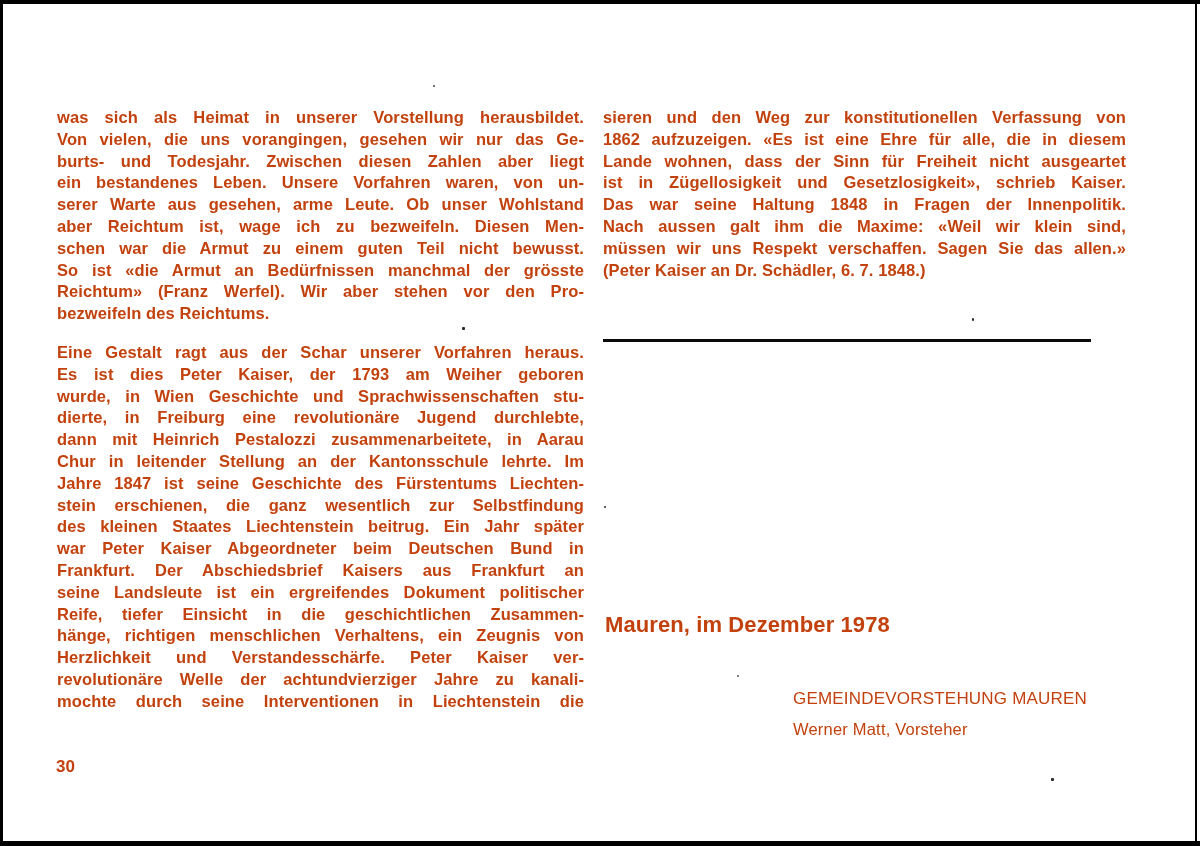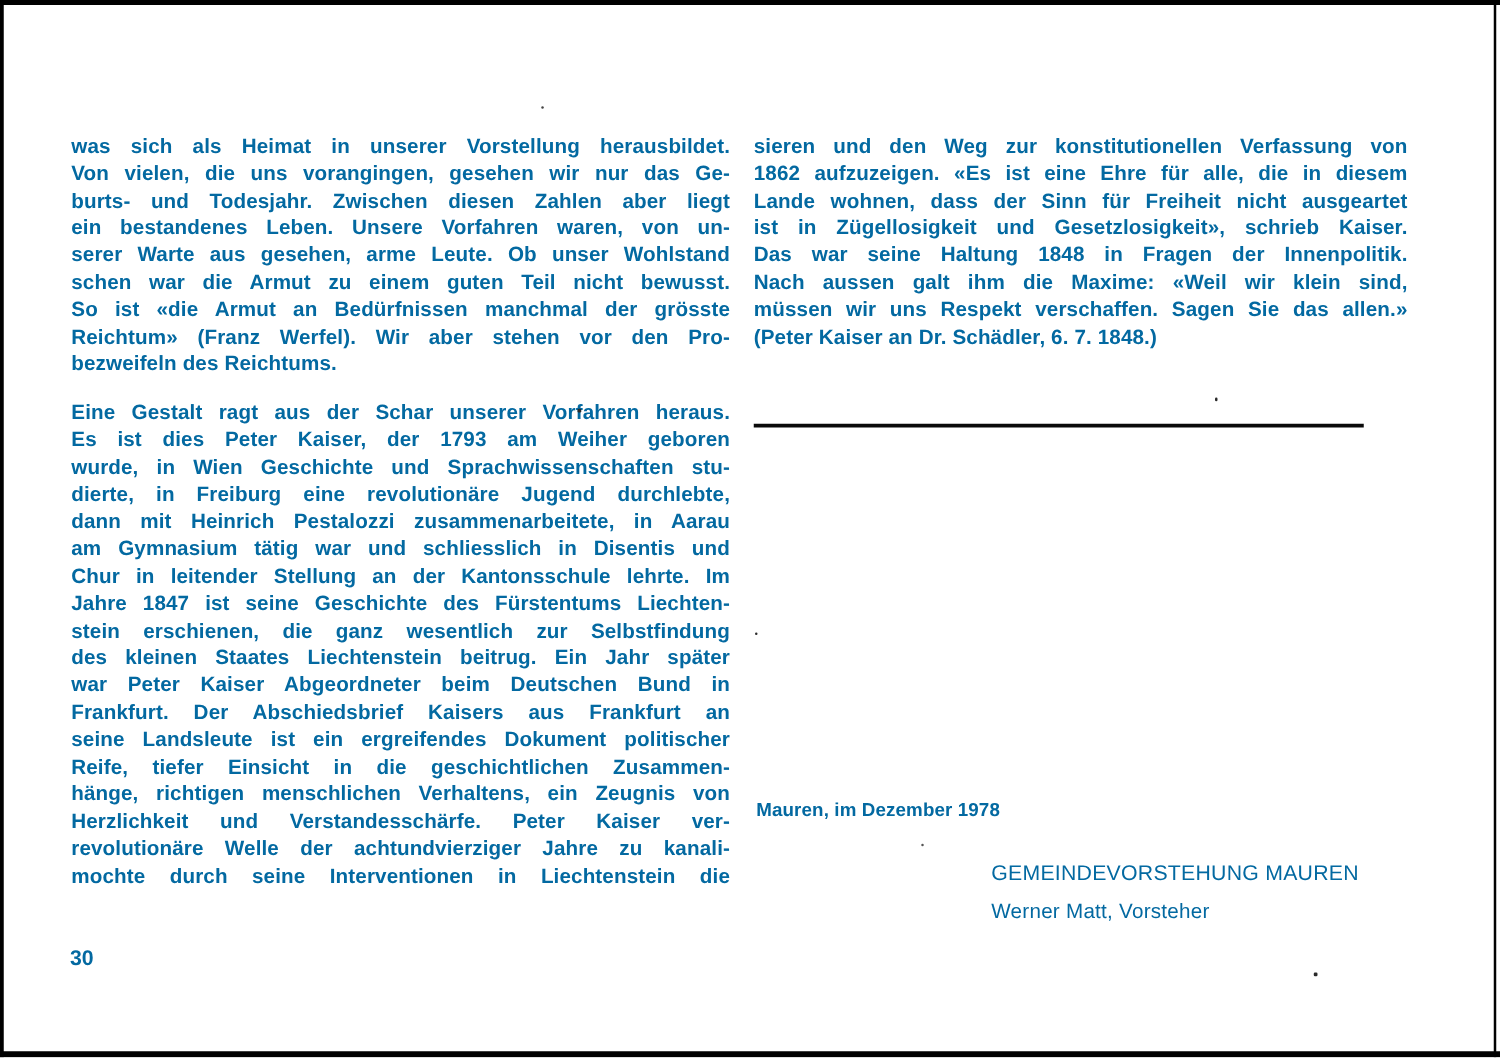--- a/index.html
+++ b/index.html
@@ -7,21 +7,21 @@
     padding: 0;
     background: #ffffff;
   }
   .page {
     position: relative;
     width: 1200px;
     height: 846px;
     background: #ffffff;
     overflow: hidden;
     font-family: "Liberation Sans", "DejaVu Sans", sans-serif;
-    color: #0369a1;
+    color: #c2410c;
   }
   
   .edge { position: absolute; background: #000000; }
   .edge-top    { left: 0; top: 0; width: 1200px; height: 4px; }
   .edge-bottom { left: 0; top: 841px; width: 1200px; height: 5px; }
   .edge-left   { left: 0; top: 0; width: 3px; height: 846px; }
   .edge-right  { left: 1195px; top: 0; width: 2px; height: 846px; }
 
   .col {
     position: absolute;
@@ -46,24 +46,23 @@
     left: 603px;
     top: 339px;
     width: 488px;
     height: 3px;
     background: #0a0a0a;
   }
   .date-line {
     position: absolute;
     left: 605px;
     top: 612px;
-    font-size: 15px;
+    font-size: 22px;
     font-weight: 600;
     letter-spacing: 0.1px;
-    margin-top: 28px;
   }
   .signature {
     position: absolute;
     left: 793px;
     top: 684px;
     font-weight: 400;
     letter-spacing: 0.2px;
   }
   .signature .sig-org  { font-size: 17px; line-height: 30px; }
   .signature .sig-name { font-size: 16.5px; line-height: 30px; }
@@ -99,32 +98,32 @@
   <div class="edge edge-left"></div>
   <div class="edge edge-right"></div>
 
   <div class="col col-left">
     <div class="para">
         <div class="tline">was sich als Heimat in unserer Vorstellung herausbildet.</div>
         <div class="tline">Von vielen, die uns vorangingen, gesehen wir nur das Ge-</div>
         <div class="tline">burts- und Todesjahr. Zwischen diesen Zahlen aber liegt</div>
         <div class="tline">ein bestandenes Leben. Unsere Vorfahren waren, von un-</div>
         <div class="tline">serer Warte aus gesehen, arme Leute. Ob unser Wohlstand</div>
+        <div class="tline">aber Reichtum ist, wage ich zu bezweifeln. Diesen Men-</div>
         <div class="tline">schen war die Armut zu einem guten Teil nicht bewusst.</div>
         <div class="tline">So ist «die Armut an Bedürfnissen manchmal der grösste</div>
         <div class="tline">Reichtum» (Franz Werfel). Wir aber stehen vor den Pro-</div>
         <div class="tline tline-last">bezweifeln des Reichtums.</div>
       </div>
     <div class="para">
         <div class="tline">Eine Gestalt ragt aus der Schar unserer Vorfahren heraus.</div>
         <div class="tline">Es ist dies Peter Kaiser, der 1793 am Weiher geboren</div>
         <div class="tline">wurde, in Wien Geschichte und Sprachwissenschaften stu-</div>
         <div class="tline">dierte, in Freiburg eine revolutionäre Jugend durchlebte,</div>
         <div class="tline">dann mit Heinrich Pestalozzi zusammenarbeitete, in Aarau</div>
-        <div class="tline">am Gymnasium tätig war und schliesslich in Disentis und</div>
         <div class="tline">Chur in leitender Stellung an der Kantonsschule lehrte. Im</div>
         <div class="tline">Jahre 1847 ist seine Geschichte des Fürstentums Liechten-</div>
         <div class="tline">stein erschienen, die ganz wesentlich zur Selbstfindung</div>
         <div class="tline">des kleinen Staates Liechtenstein beitrug. Ein Jahr später</div>
         <div class="tline">war Peter Kaiser Abgeordneter beim Deutschen Bund in</div>
         <div class="tline">Frankfurt. Der Abschiedsbrief Kaisers aus Frankfurt an</div>
         <div class="tline">seine Landsleute ist ein ergreifendes Dokument politischer</div>
         <div class="tline">Reife, tiefer Einsicht in die geschichtlichen Zusammen-</div>
         <div class="tline">hänge, richtigen menschlichen Verhaltens, ein Zeugnis von</div>
         <div class="tline">Herzlichkeit und Verstandesschärfe. Peter Kaiser ver-</div>

